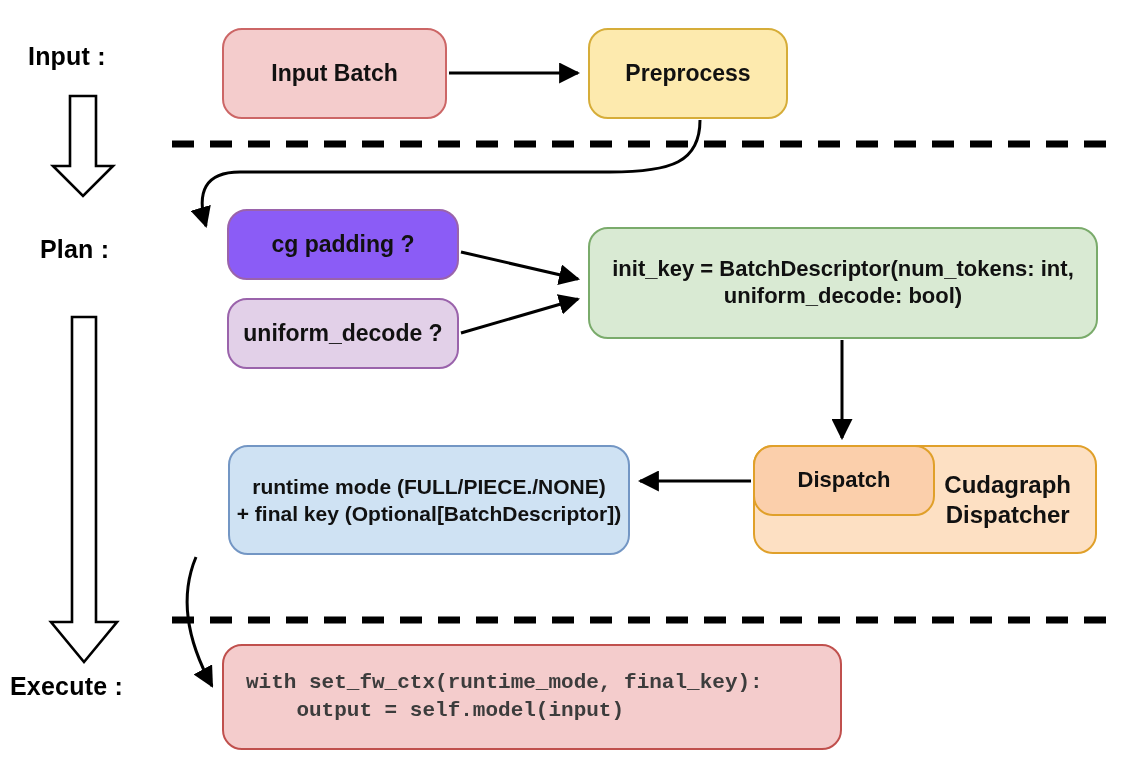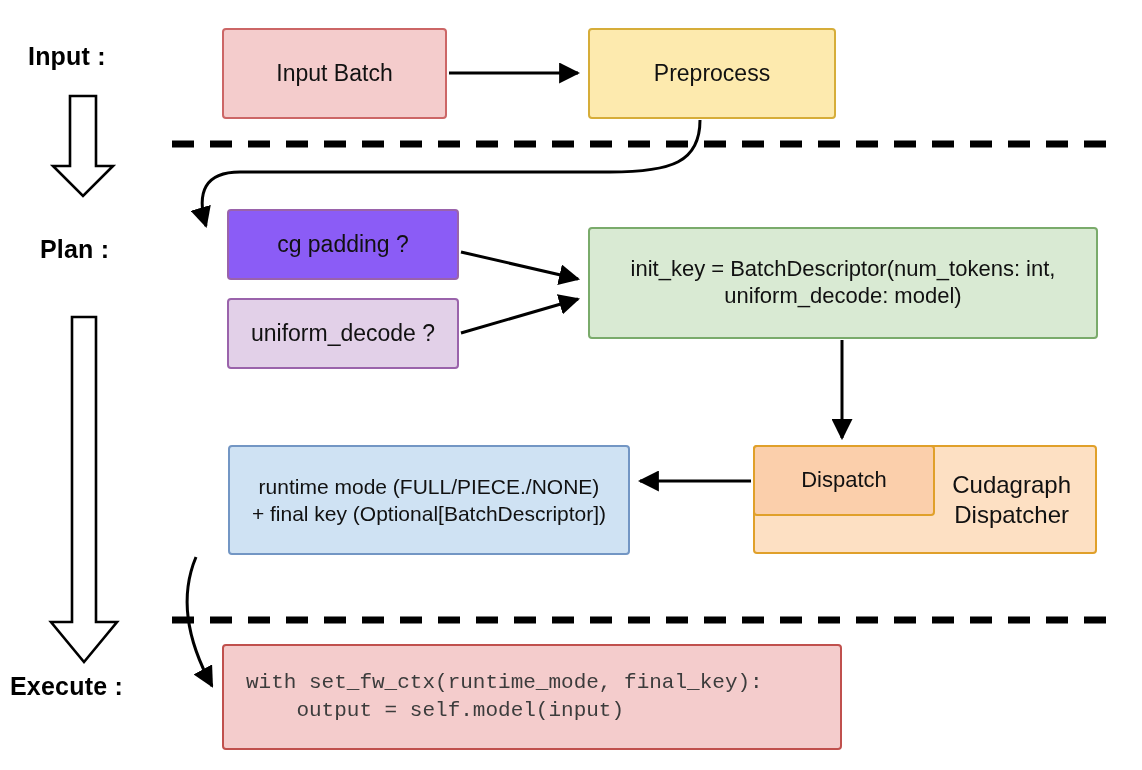--- a/index.html
+++ b/index.html
@@ -25,43 +25,44 @@
     height: 770px;
     pointer-events: none;
   }
   .node {
     position: absolute;
     box-sizing: border-box;
     display: flex;
     align-items: center;
     justify-content: center;
     text-align: center;
-    border-radius: 4px;
+    border-radius: 20px;
     border-width: 2px;
     border-style: solid;
     line-height: 1.22;
     color: #111111;
+    font-weight: bold;
   }
   .stage-label {
     position: absolute;
     font-weight: bold;
     font-size: 25px;
     color: #000000;
     white-space: nowrap;
     letter-spacing: 0.2px;
   }
 
   
   #node-input-batch {
     left: 222px; top: 28px; width: 225px; height: 91px;
     background: #f4cccc; border-color: #cc6666;
     font-size: 23px;
   }
   #node-preprocess {
-    left: 588px; top: 28px; width: 248px; height: 91px;
+    left: 588px; top: 28px; width: 200px; height: 91px;
     background: #fdeaae; border-color: #d6ad39;
     font-size: 23px;
   }
   #node-cg-padding {
     left: 227px; top: 209px; width: 232px; height: 71px;
     background: #8b5cf6; border-color: #9a63ab;
     font-size: 23px;
   }
   #node-uniform-decode {
     left: 227px; top: 298px; width: 232px; height: 71px;
@@ -164,21 +165,21 @@
     <span>cg padding ?</span>
   </div>
 
   <div class="node" id="node-uniform-decode">
     <span>uniform_decode ?</span>
   </div>
 
   <div class="node" id="node-init-key">
     <span>
       <span>init_key = BatchDescriptor(num_tokens: int,</span><br>
-      <span>uniform_decode: model)</span>
+      <span>uniform_decode: bool)</span>
     </span>
   </div>
 
   <div class="node" id="node-dispatch">
     <span>Dispatch</span>
   </div>
 
   <div class="node" id="node-cudagraph-dispatcher">
     <span>
       <span>Cudagraph</span><br>

